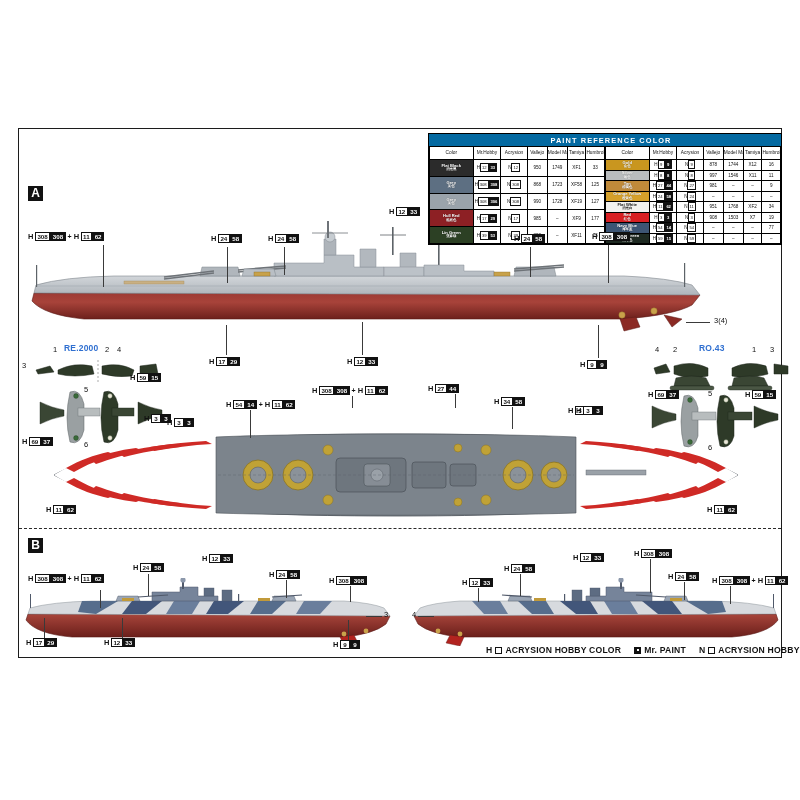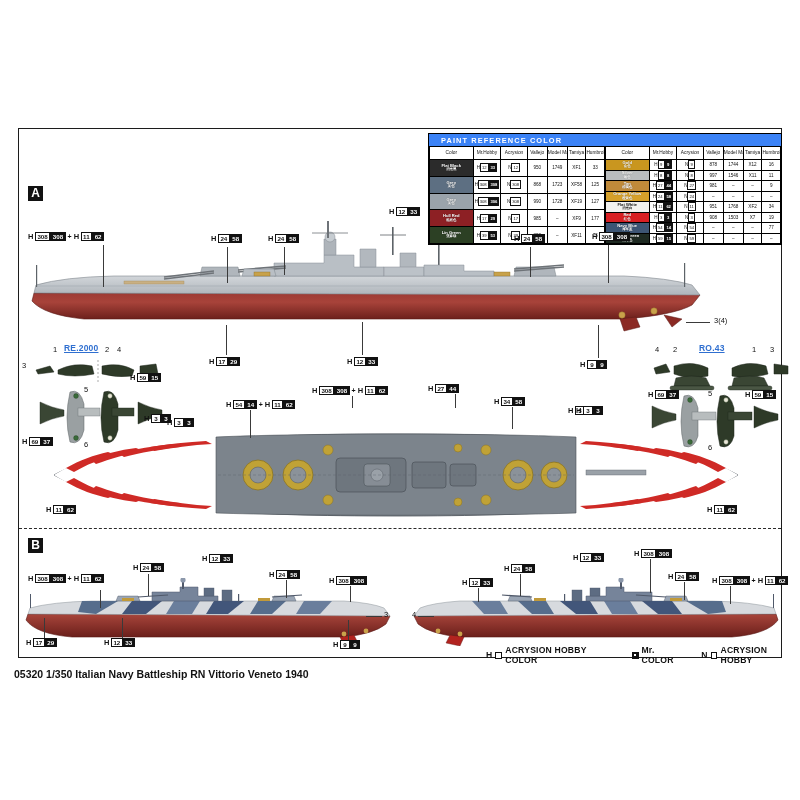--- a/index.html
+++ b/index.html
@@ -74,24 +74,25 @@
     width:2px;height:2px;background:#fff;
   }
   
   .paint-table {
     position: absolute; left: 428px; top: 133px;
     width: 354px;
     border: 1px solid #000;
     background: #fff;
   }
   .pt-head {
-    background: #3b82f6; color: #fff;
+    background: #0369a1; color: #fff;
     font-size: 7.4px; font-weight: bold;
     letter-spacing: 1.1px;
     padding: 1.5px 0 1.5px 12px;
+    text-align: center;
   }
   table.pt { border-collapse: collapse; width: 100%; table-layout: fixed; }
   table.pt td, table.pt th {
     border: 0.5px solid #000;
     font-size: 4.6px;
     text-align: center;
     vertical-align: middle;
     height: 10.5px;
     padding: 0;
     color: #111;
@@ -149,21 +150,20 @@
     border-top: 0.8px solid #3a3a3a;
   }
   .numlabel {
     position: absolute;
     font-size: 7.5px; color: #111; font-weight: normal;
   }
   .planelabel {
     position: absolute;
     font-size: 8.5px; font-weight: bold; color: #2f6fd0;
     letter-spacing: 0.2px;
-    text-decoration: underline;
   }
   
   .art { position: absolute; }
   svg { display: block; }
 </style>
 </head>
 <body>
 
 <div id="sheet">
 
@@ -851,23 +851,22 @@
     </div>
 
   <div class="legend">
     <span class="grp">
       <span>H</span>
         <span class="lgbox"></span>
       <span>ACRYSION HOBBY COLOR</span>
     </span>
     <span class="grp">
       <span class="lgbox solid"></span>
-      <span>Mr. COLOR</span>
+      <span>Mr. PAINT</span>
     </span>
     <span class="grp">
       <span>N</span>
         <span class="lgbox"></span>
       <span>ACRYSION HOBBY</span>
     </span>
   </div>
 
-  <div class="caption">05320 1/350 Italian Navy Battleship RN Vittorio Veneto 1940</div>
 </div>
 
 </body></html>

